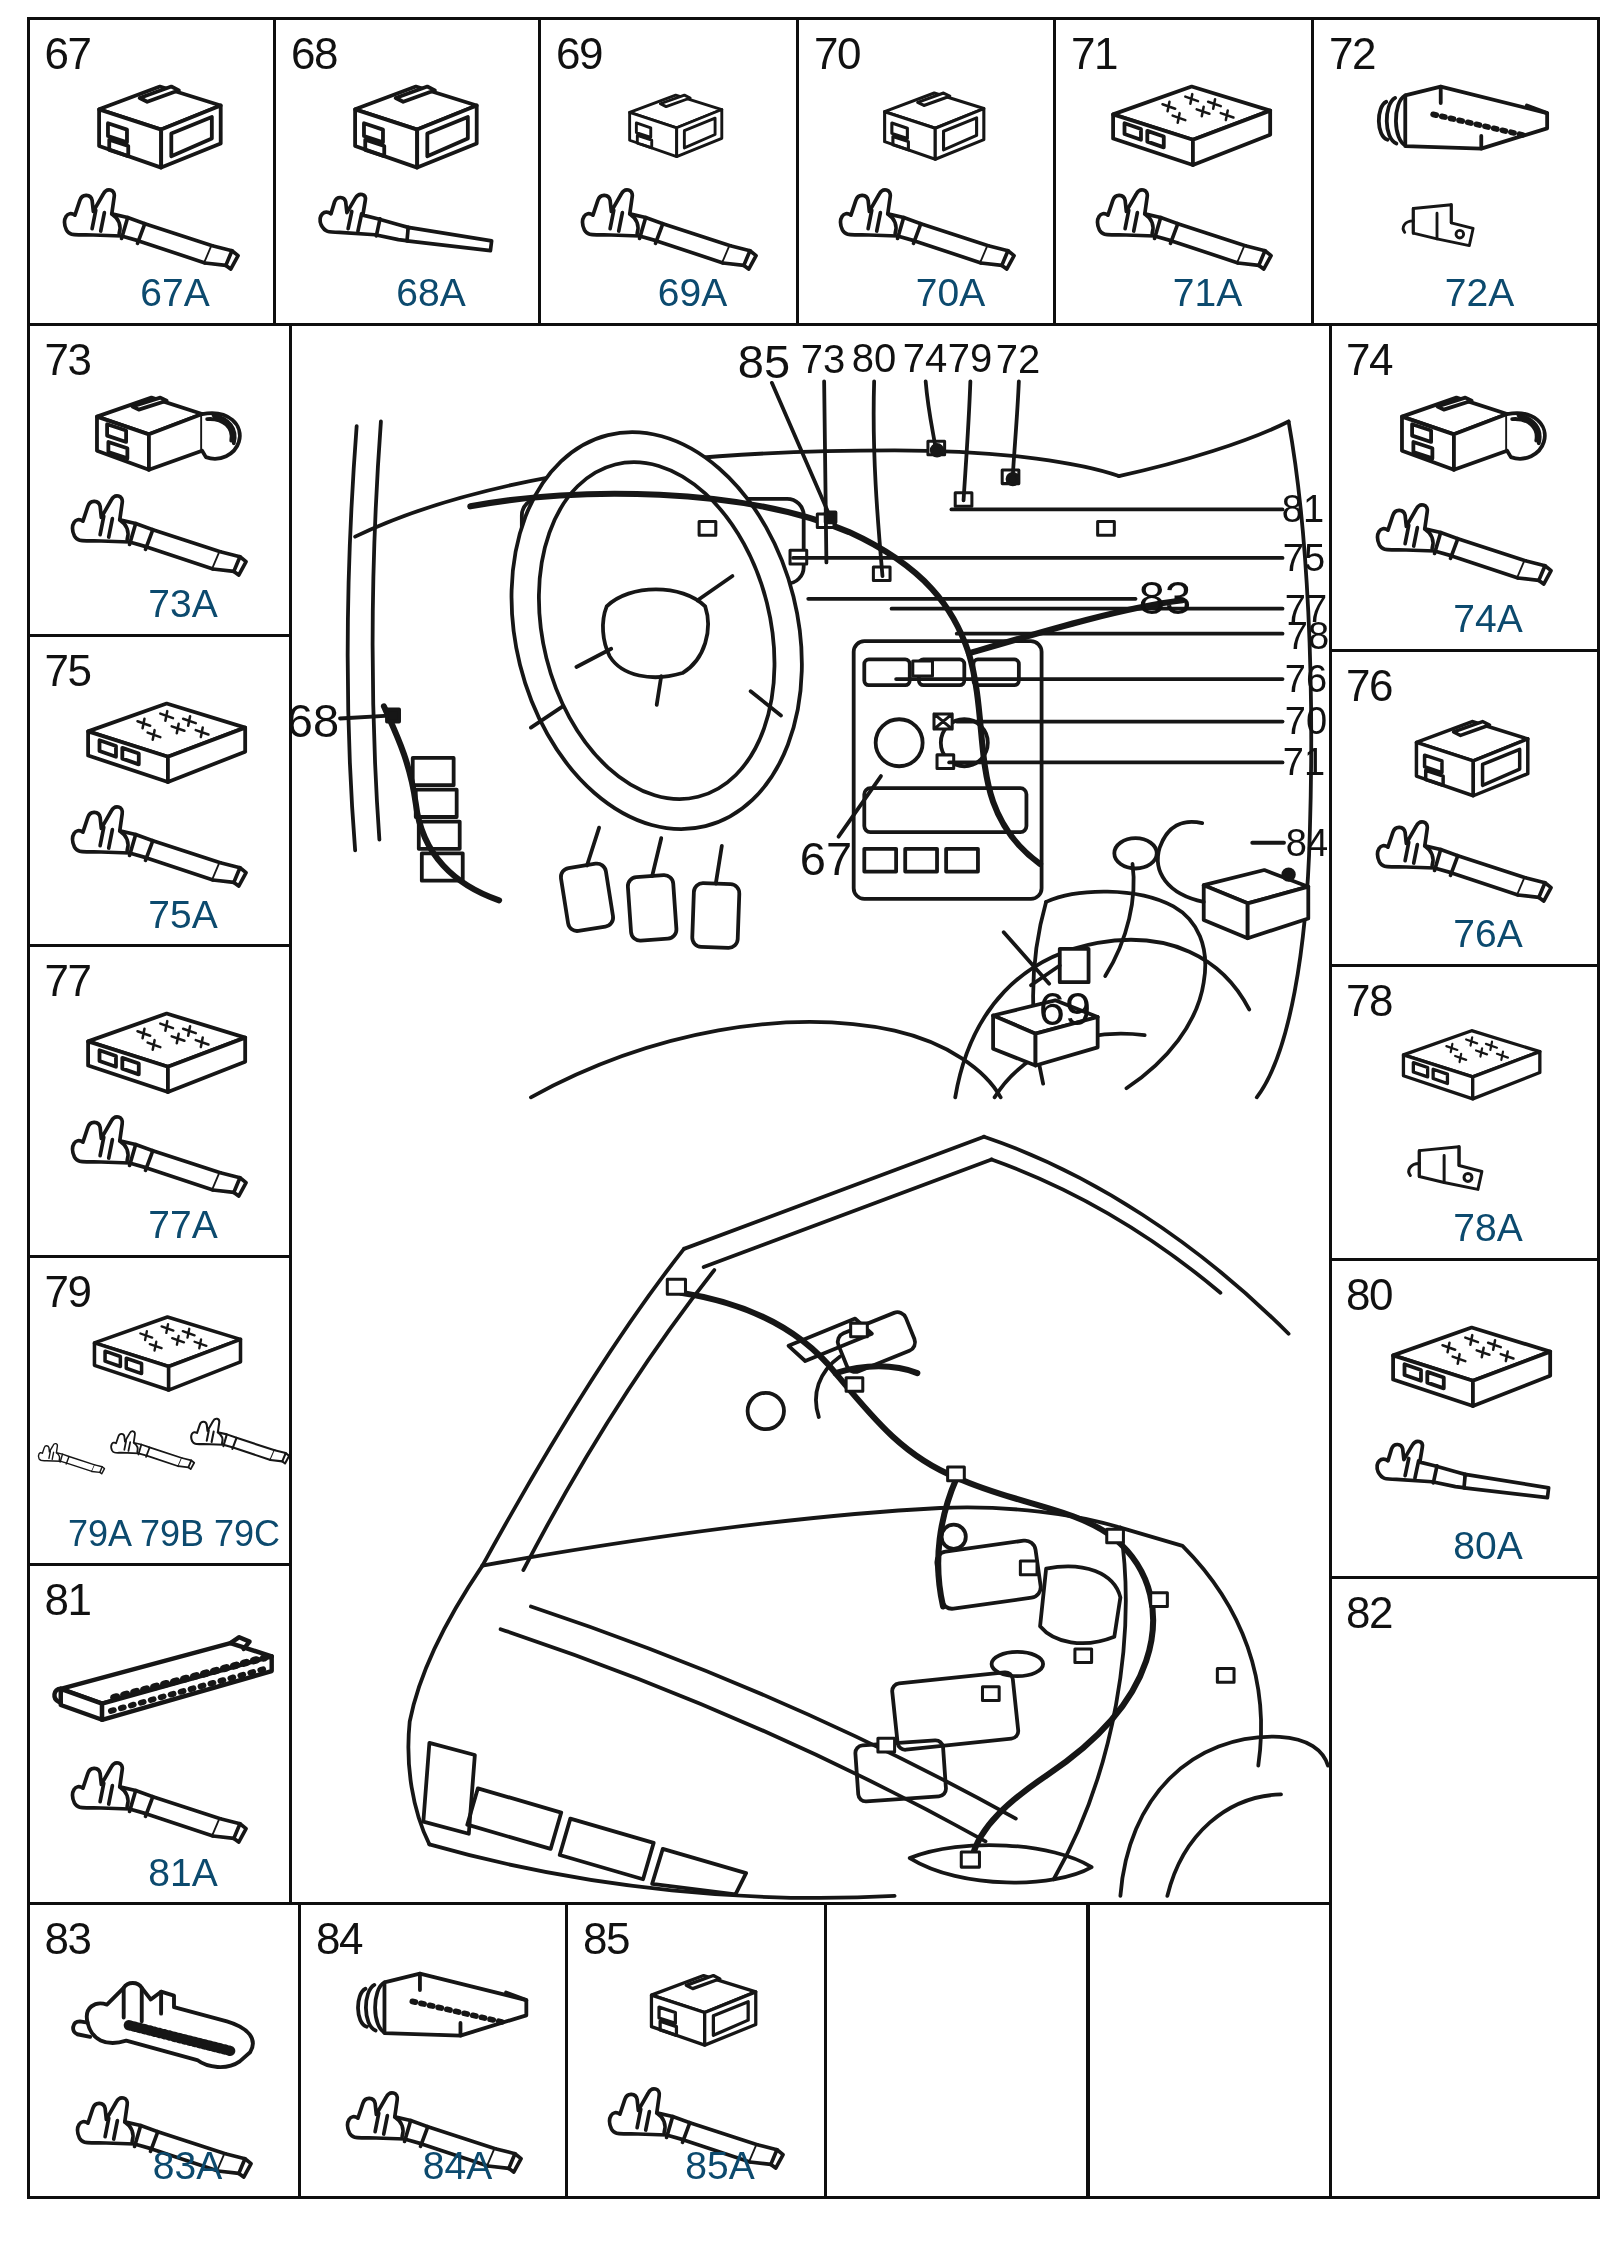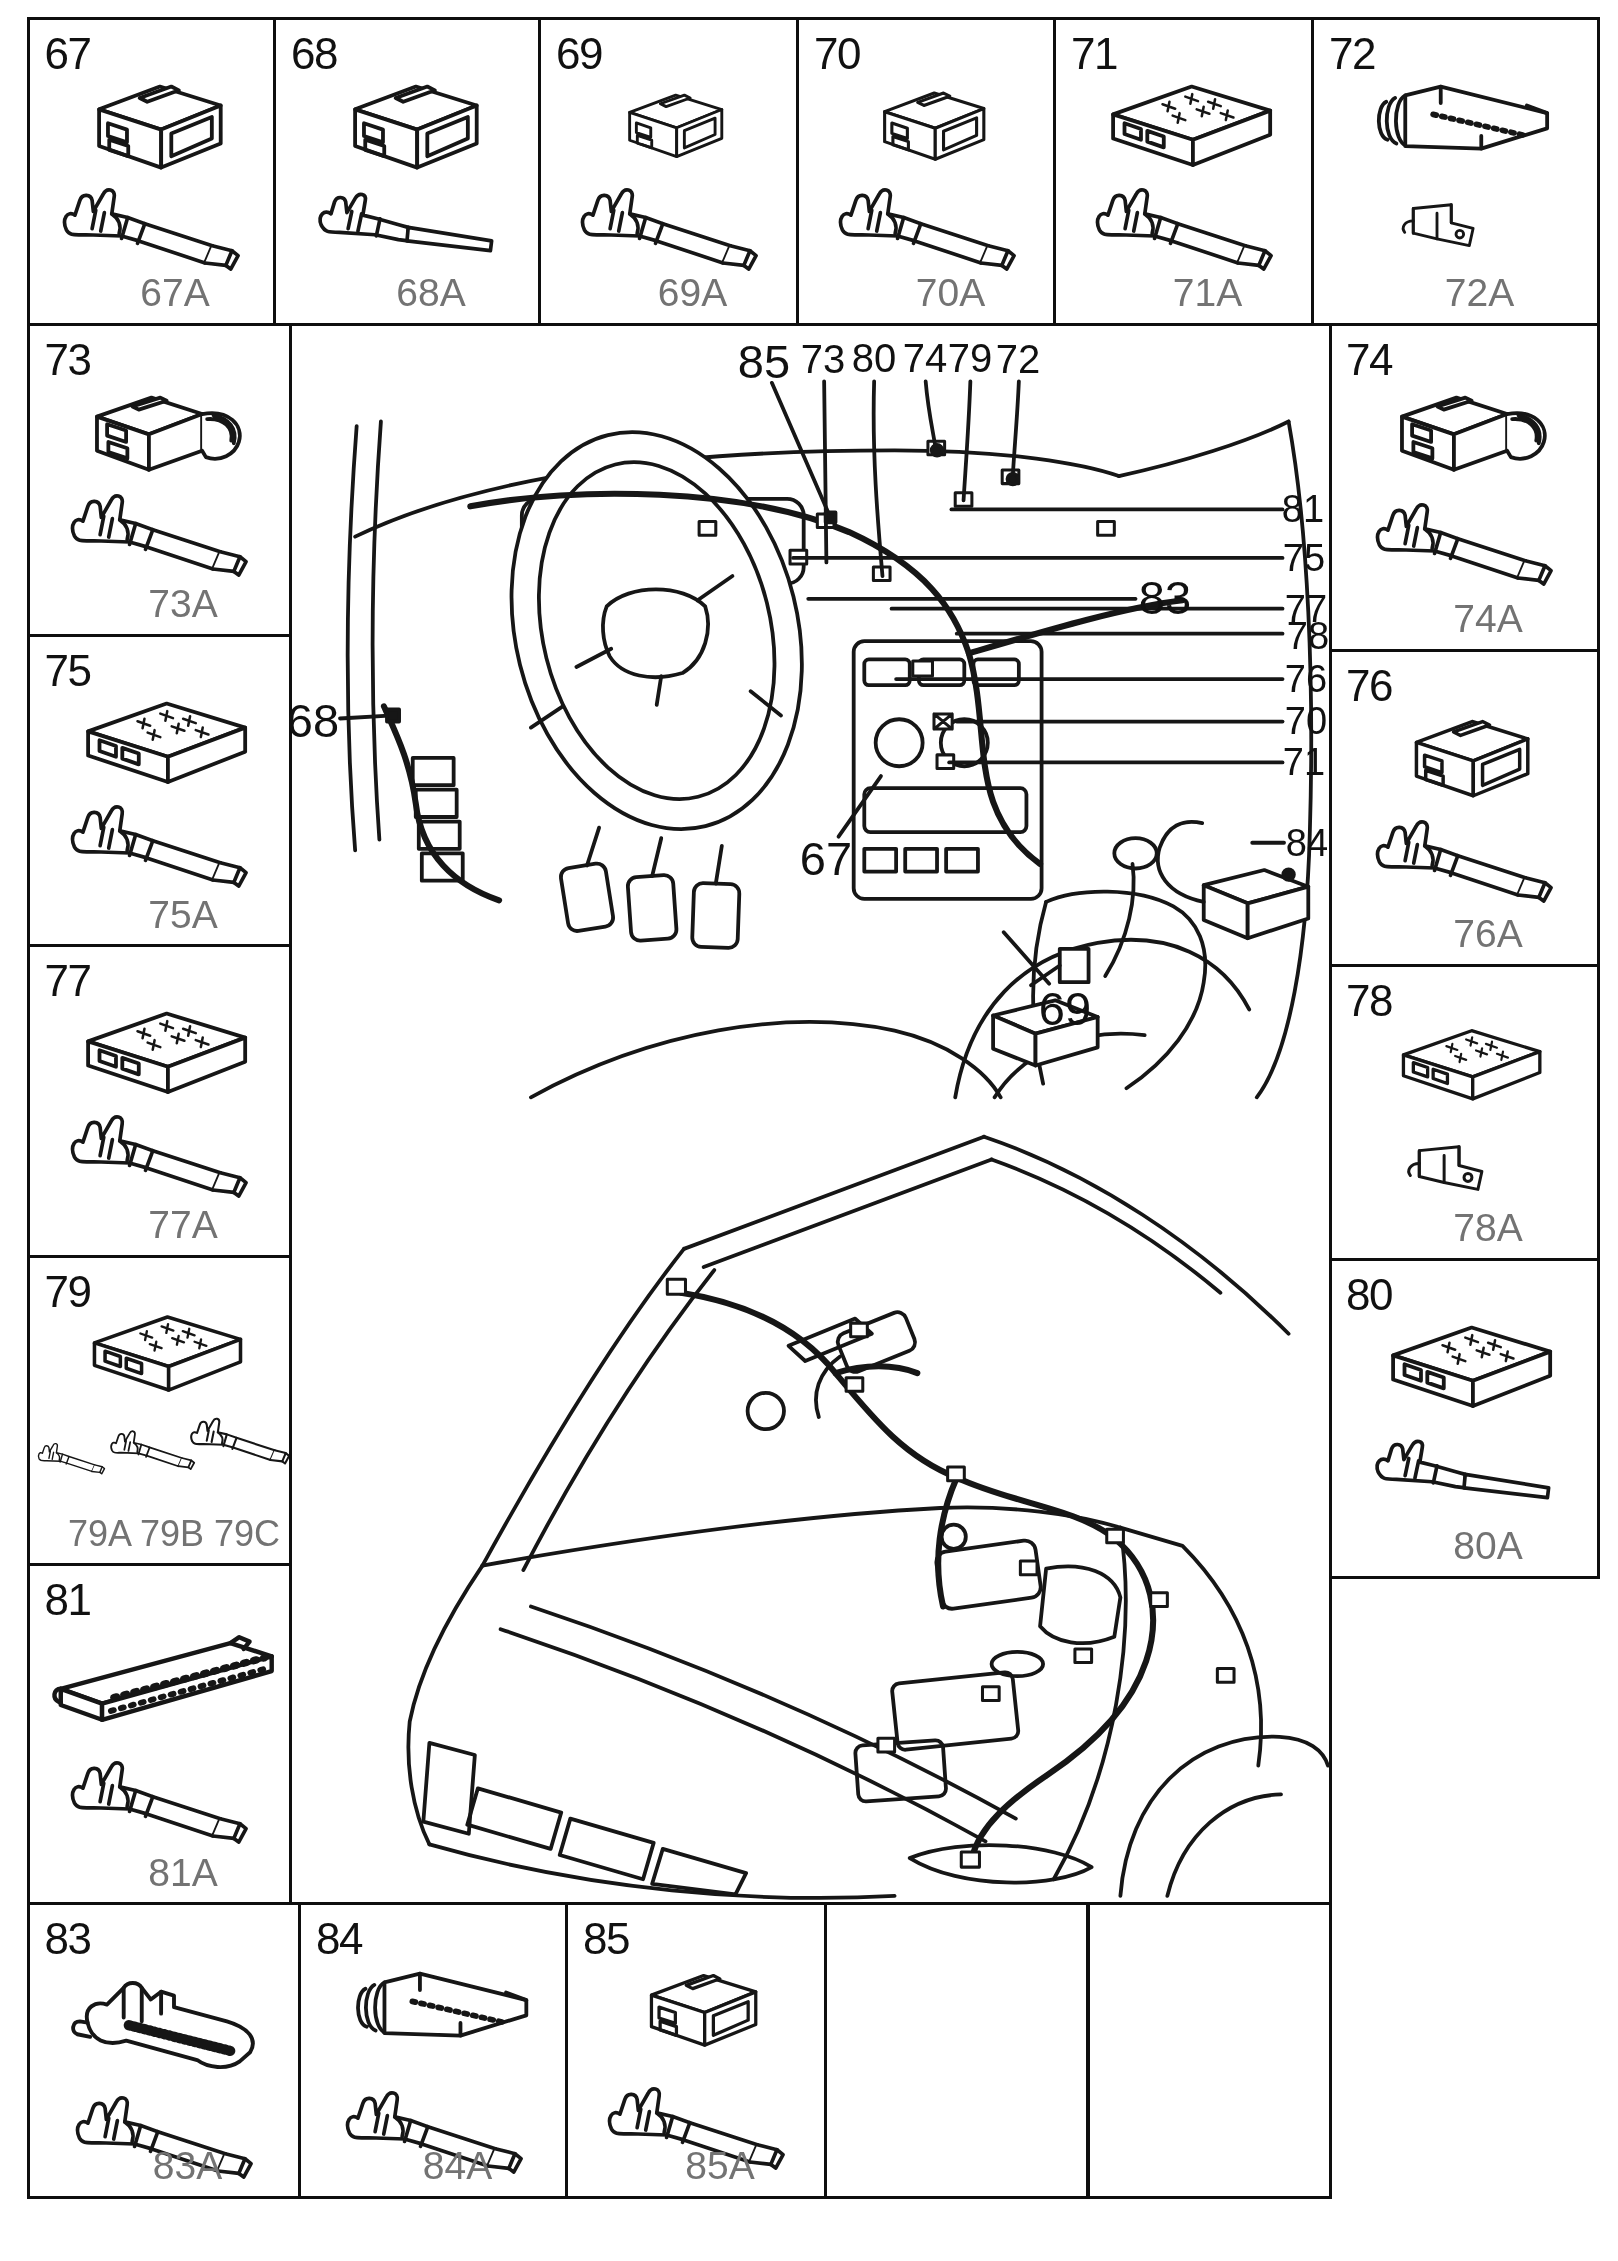--- a/index.html
+++ b/index.html
@@ -1,21 +1,21 @@
 <!DOCTYPE html>
 <html style="font-size:12px"><head>
 <meta charset="utf-8">
 <style>
   html,body{margin:0;padding:0;background:#e8e8e4;}
   #page{position:relative;width:1619px;height:2261px;background:#ffffff;
         font-family:"Liberation Sans",sans-serif;color:#111;overflow:hidden;}
   .cell{position:absolute;border:3.8px solid #0e0e0e;background:#fff;box-sizing:border-box;}
   .cellnum{position:absolute;top:9px;left:15px;font-size:44px;letter-spacing:-1.5px;color:#111;}
   .celllabel{position:absolute;bottom:7.6px;left:0;width:100%;text-align:center;
-             text-indent:48px;font-size:39px;letter-spacing:0px;color:#737373;white-space:nowrap;}
+             text-indent:48px;font-size:39px;letter-spacing:0px;color:#0c4a6e;white-space:nowrap;}
   .conn{position:absolute;top:45px;left:50%;transform:translateX(-46%);width:191px;height:114px;}
   .term{position:absolute;top:162px;left:50%;transform:translateX(-50%);width:200px;height:92px;}
   svg.art{overflow:visible;}
   .co{position:absolute;transform:translate(-50%,-50%);color:#111;white-space:nowrap;line-height:1;}
   .co-s{font-size:38px;}
   .co-m{font-size:40px;}
   .co-l{font-size:47px;}
   #scene{position:absolute;left:289px;top:323px;width:1043px;height:1582px;}
   #footer{position:absolute;left:1243px;top:2198px;width:356px;text-align:right;
           font-size:38px;letter-spacing:0.8px;word-spacing:13.6px;color:#111;}
@@ -247,20 +247,23 @@
   </div>
   <div class="cell" style="left:1328px;top:1258px;width:272px;height:321px">
     <div class="cellnum">80</div>
     <svg class="art conn" viewBox="0 0 300 180">
         <use href="#conn-flat"></use>
       </svg>
     <svg class="art term" style="top:168px" viewBox="0 0 320 150">
         <use href="#term-m"></use>
       </svg>
     <div class="celllabel">80A</div>
+  </div>
+  <div class="cell" style="left:1328px;top:1576px;width:272px;height:623px">
+    <div class="cellnum">82</div>
   </div>
 
   <div class="cell" style="left:26.5px;top:1902px;width:274px;height:297px">
     <div class="cellnum">83</div>
     <svg class="art conn" style="top:48px;width:250px;height:129px" viewBox="0 0 340 200">
         <use href="#conn-big83"></use>
       </svg>
     <svg class="art term" style="top:185px" viewBox="0 0 320 150">
         <use href="#term-f"></use>
       </svg>

